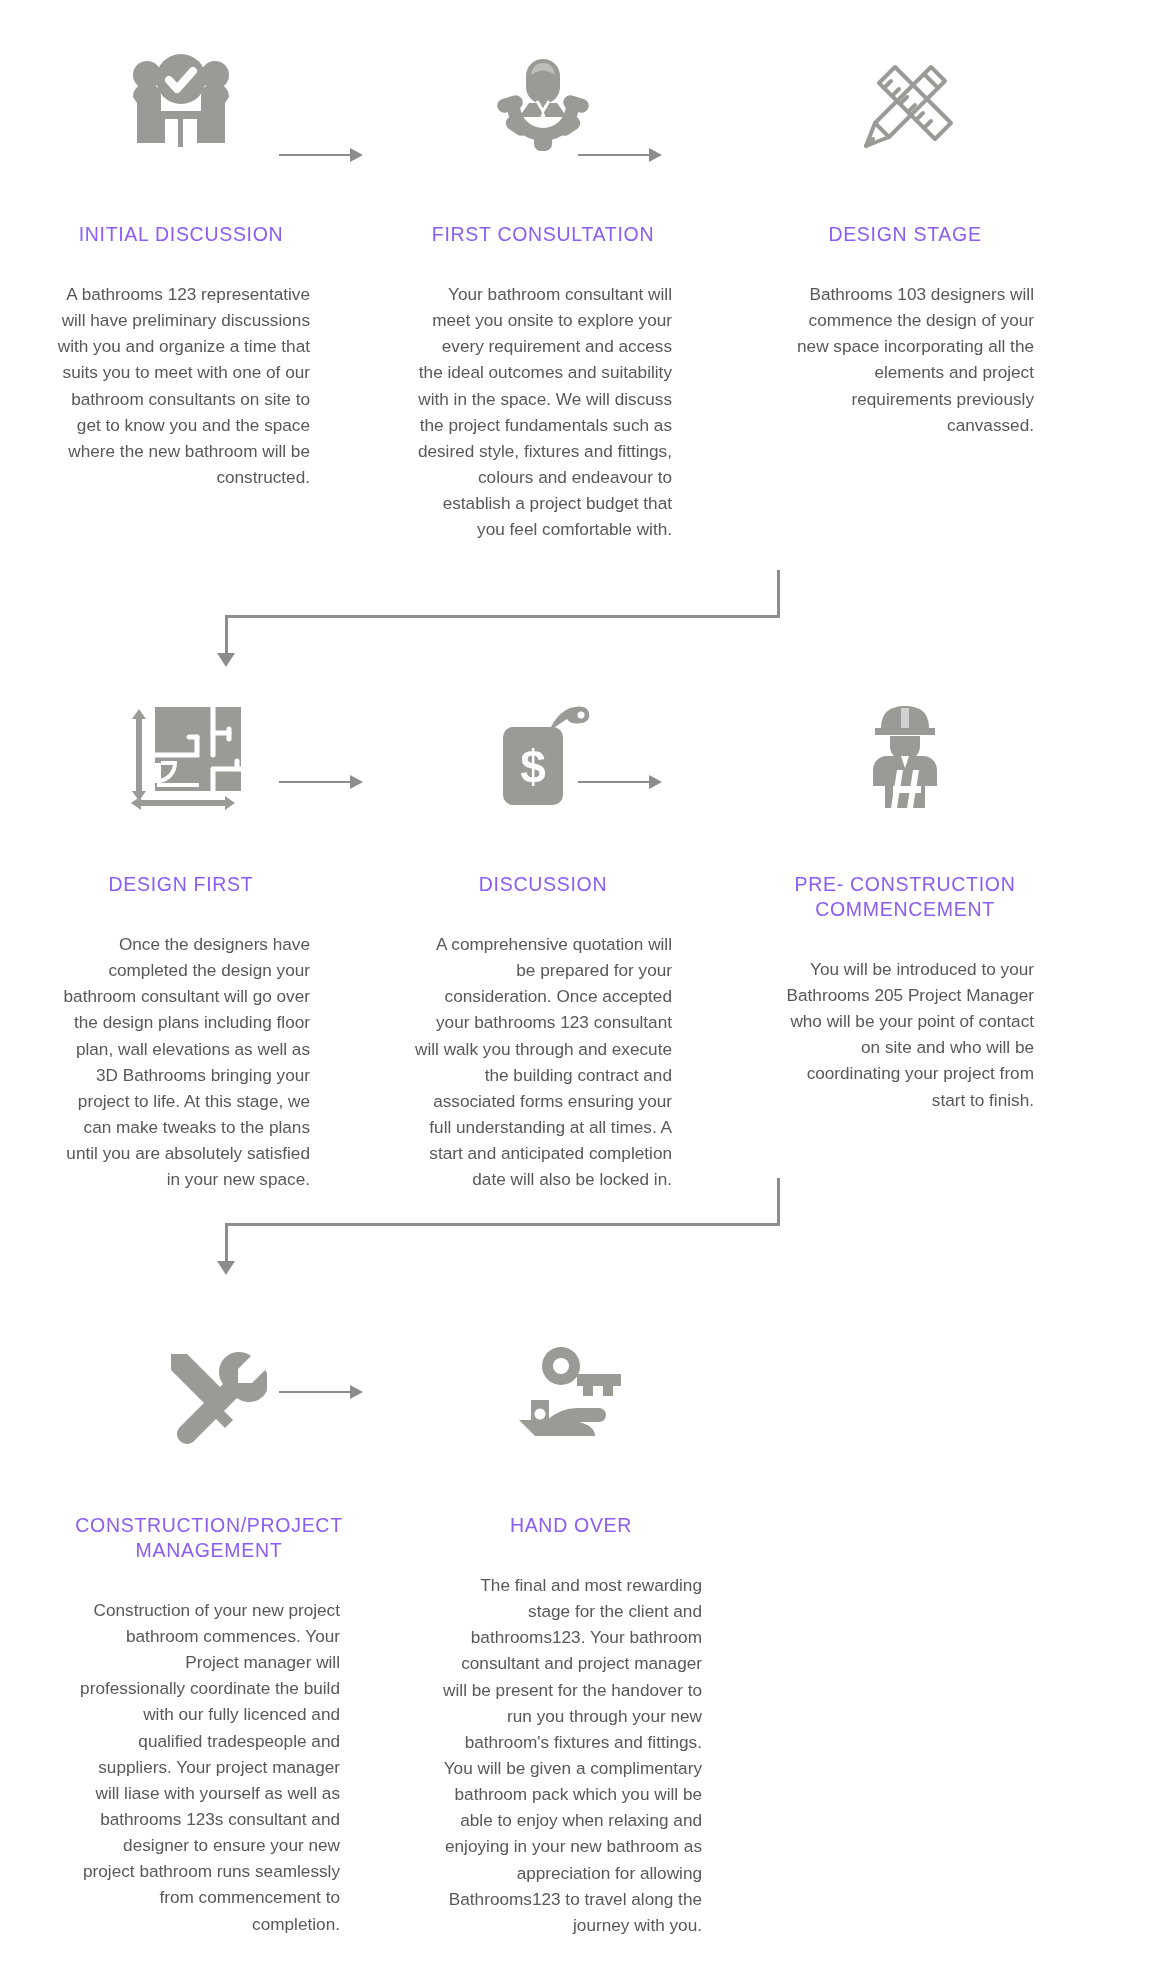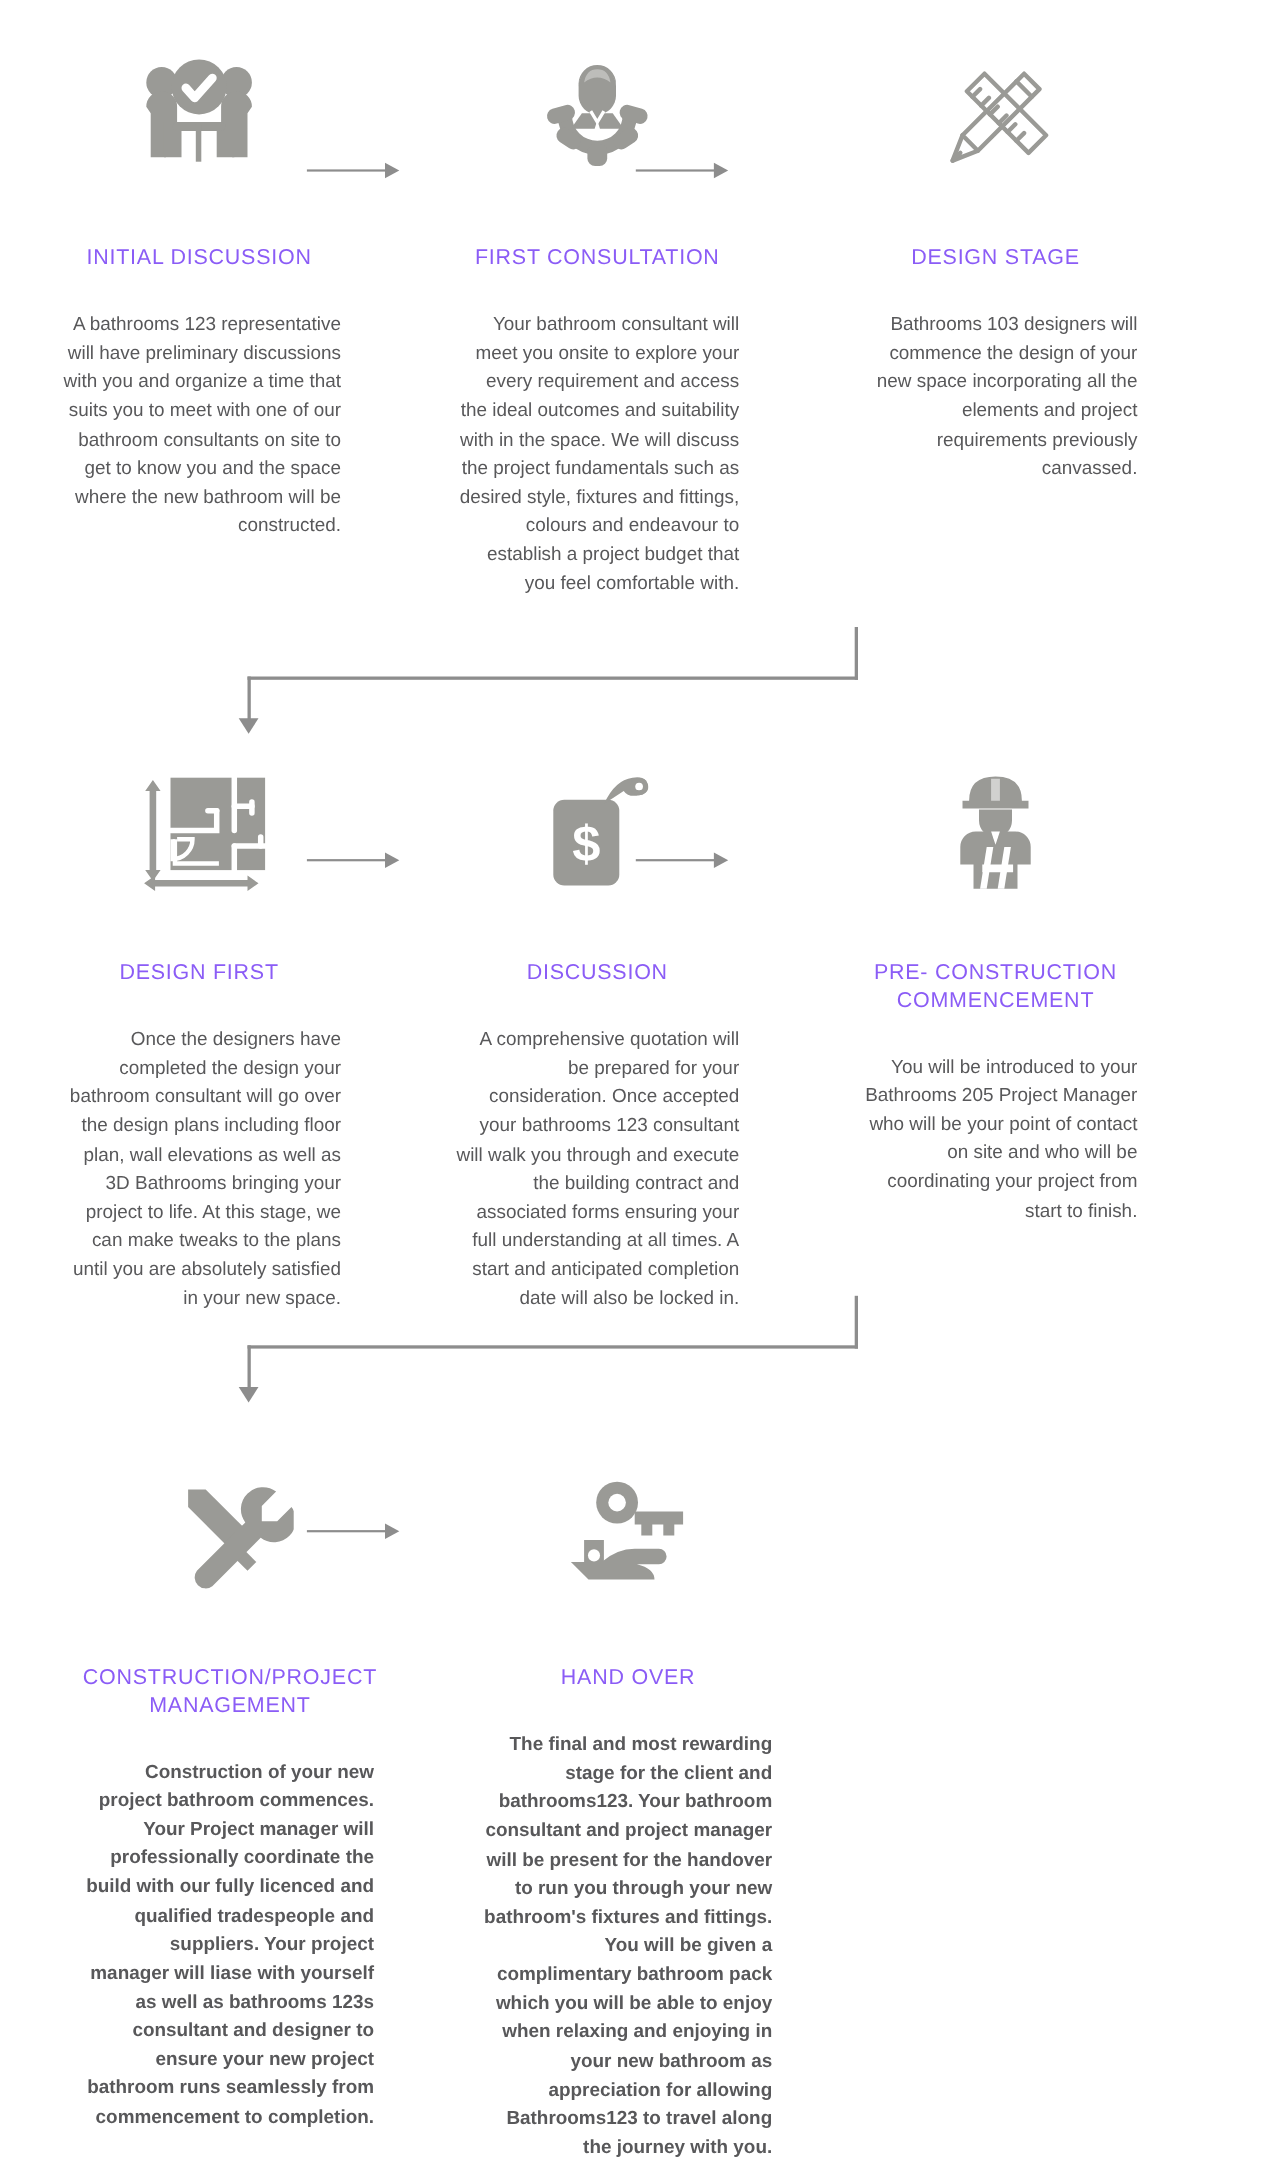--- a/index.html
+++ b/index.html
@@ -61,21 +61,21 @@
 
   
   .step-body {
     margin-top: 34px;
     color: #58585a;
     font-size: 17.2px;
     line-height: 1.52;
     text-align: right;
     width: 258px;
   }
-  .body-wide { width: 262px; font-weight: bold; }
+  .body-wide { width: 262px; }
 
   
   .h-arrow {
     position: absolute;
     height: 14px;
   }
   .h-arrow .shaft {
     position: absolute;
     left: 0;
     top: 6px;

